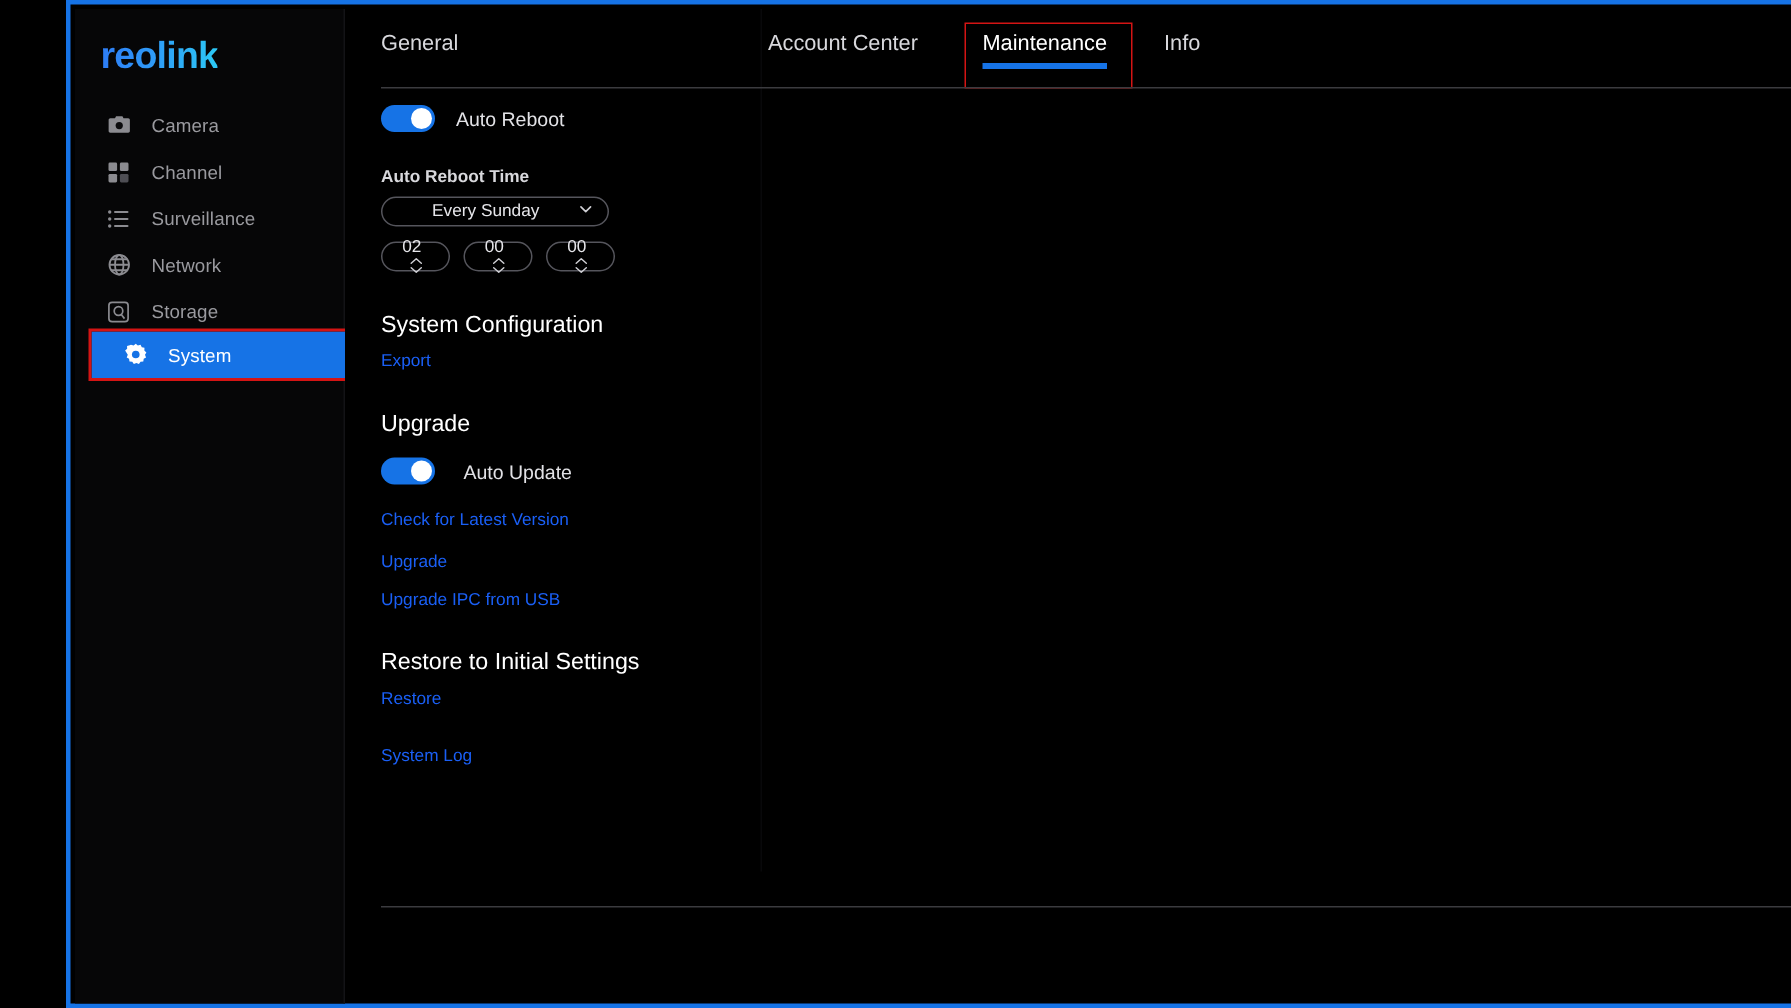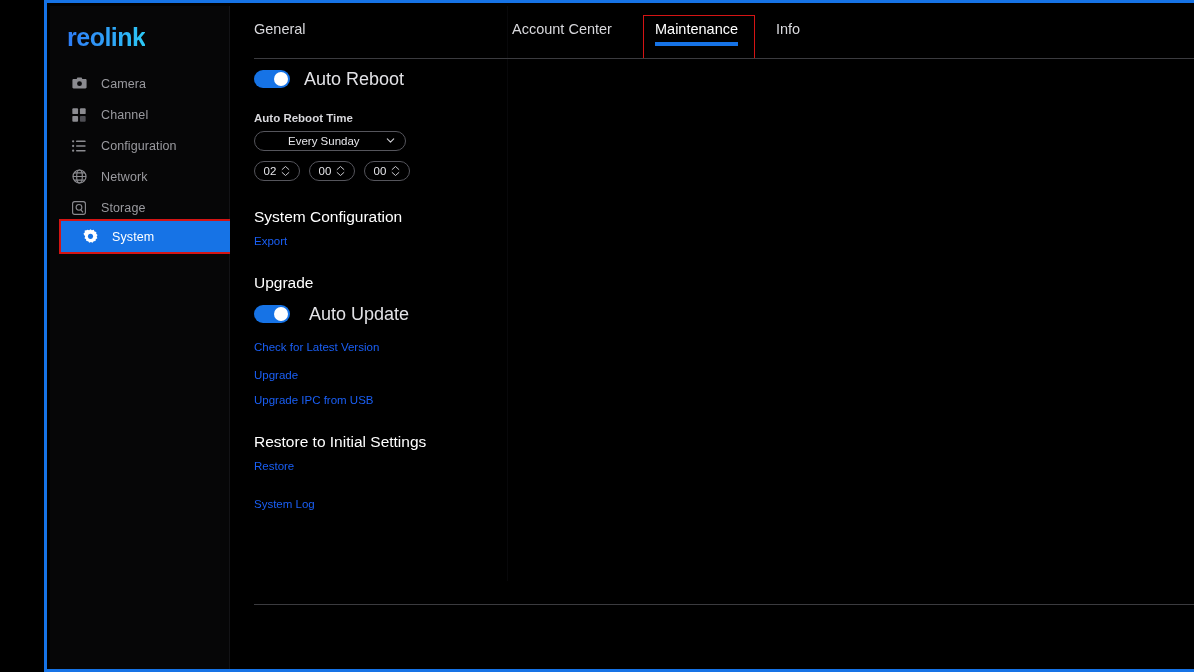--- a/index.html
+++ b/index.html
@@ -246,21 +246,21 @@
     position: absolute;
     right: 2px;
     top: 2px;
     width: 14px;
     height: 14px;
     border-radius: 50%;
     background: #ffffff;
   }
   .toggle-label {
     margin-left: 14px;
-    font-size: 18px;
+    font-size: 13px;
     color: #e2e2e6;
     white-space: nowrap;
   }
 
   .field-label {
     font-size: 11.5px;
     color: #d8d8dc;
     font-weight: 700;
     margin-top: 22px;
     margin-bottom: 7px;
@@ -295,20 +295,21 @@
     height: 20px;
     border: 1px solid #55555c;
     border-radius: 10px;
     box-sizing: border-box;
     display: flex;
     align-items: center;
     justify-content: center;
     margin-right: 9px;
     cursor: pointer;
     background: #000000;
+    flex-direction: column;
   }
   .spinner .spin-value {
     font-size: 11.5px;
     color: #e6e6ea;
     margin-right: 5px;
   }
   .spin-arrows {
     display: flex;
     flex-direction: column;
     align-items: center;
@@ -372,21 +373,21 @@
         <span class="nav-icon">
           <svg width="16" height="16" viewBox="0 0 24 24" fill="#8b8b90">
             <circle cx="3.2" cy="5" r="1.7"></circle>
               <rect x="7.5" y="3.9" width="14.5" height="2.2" rx="1"></rect>
             <circle cx="3.2" cy="12" r="1.7"></circle>
               <rect x="7.5" y="10.9" width="14.5" height="2.2" rx="1"></rect>
             <circle cx="3.2" cy="19" r="1.7"></circle>
               <rect x="7.5" y="17.9" width="14.5" height="2.2" rx="1"></rect>
           </svg>
         </span>
-        <span class="nav-label">Configuration</span>
+        <span class="nav-label">Surveillance</span>
       </div>
 
       <div class="nav-item">
         <span class="nav-icon">
           <svg width="17" height="17" viewBox="0 0 24 24" fill="none" stroke="#8b8b90" stroke-width="1.7">
             <circle cx="12" cy="12" r="9.2"></circle>
             <ellipse cx="12" cy="12" rx="4" ry="9.2"></ellipse>
             <path d="M2.8 12h18.4M4.2 6.8h15.6M4.2 17.2h15.6"></path>
           </svg>
         </span>

